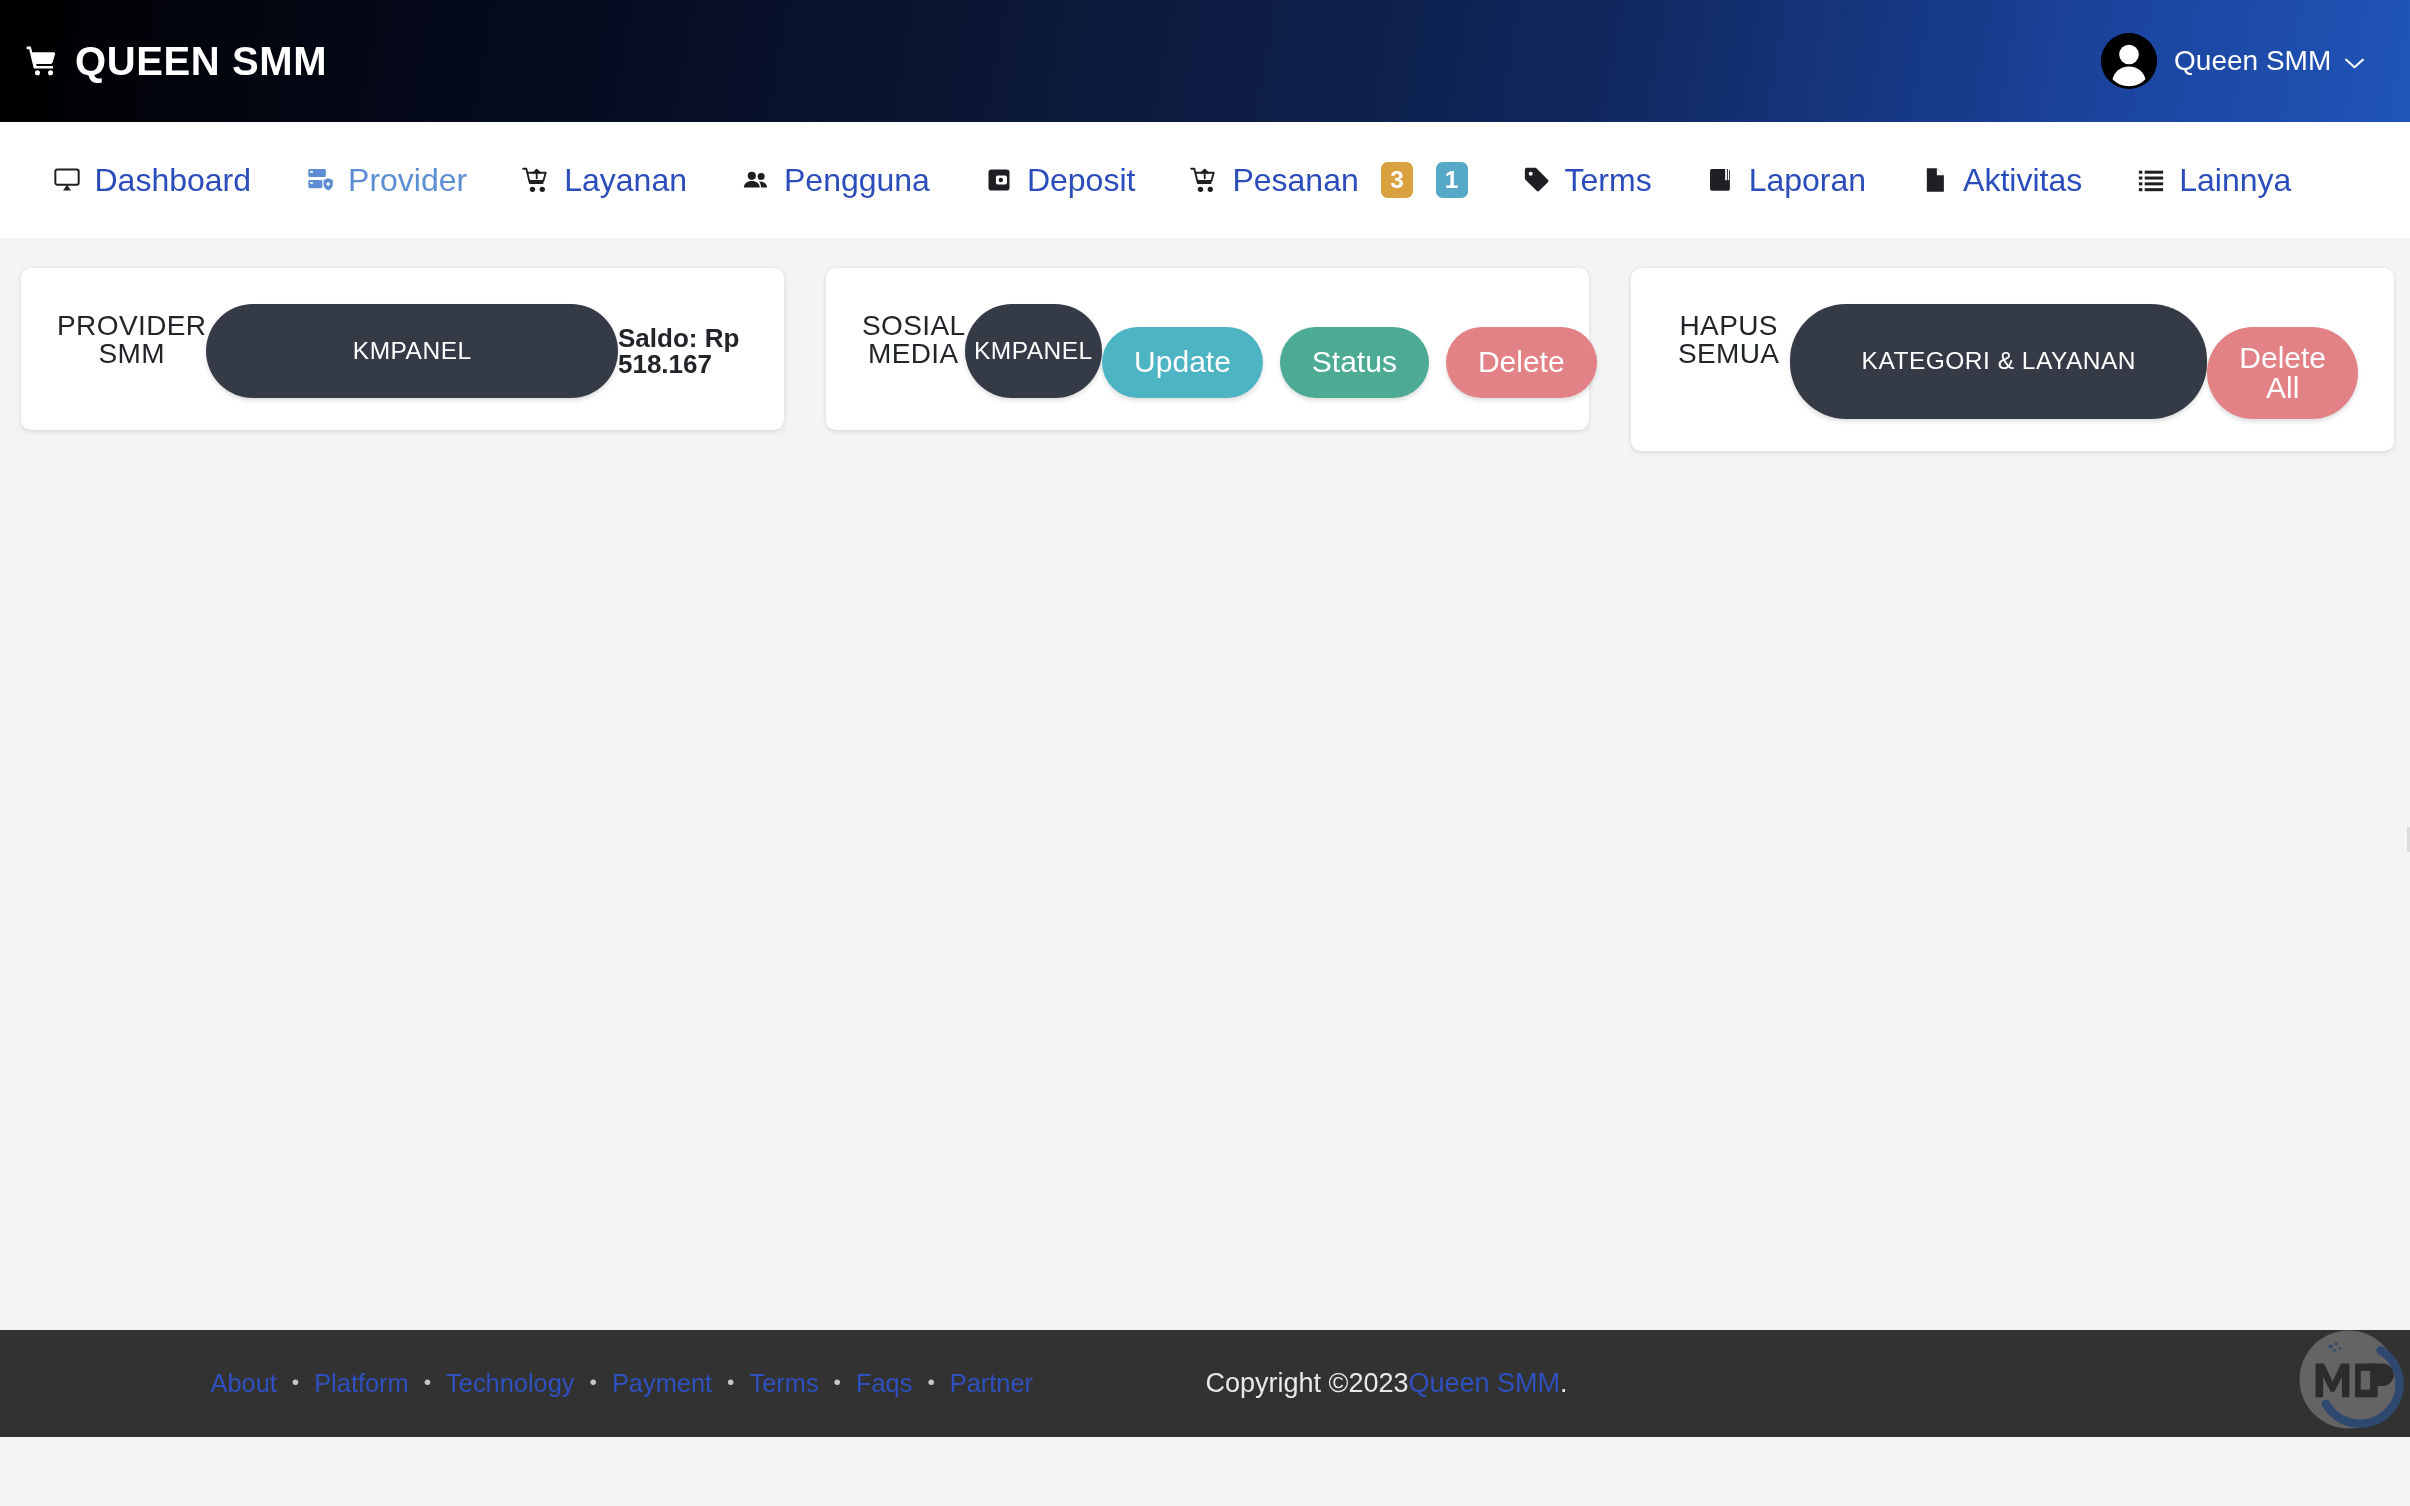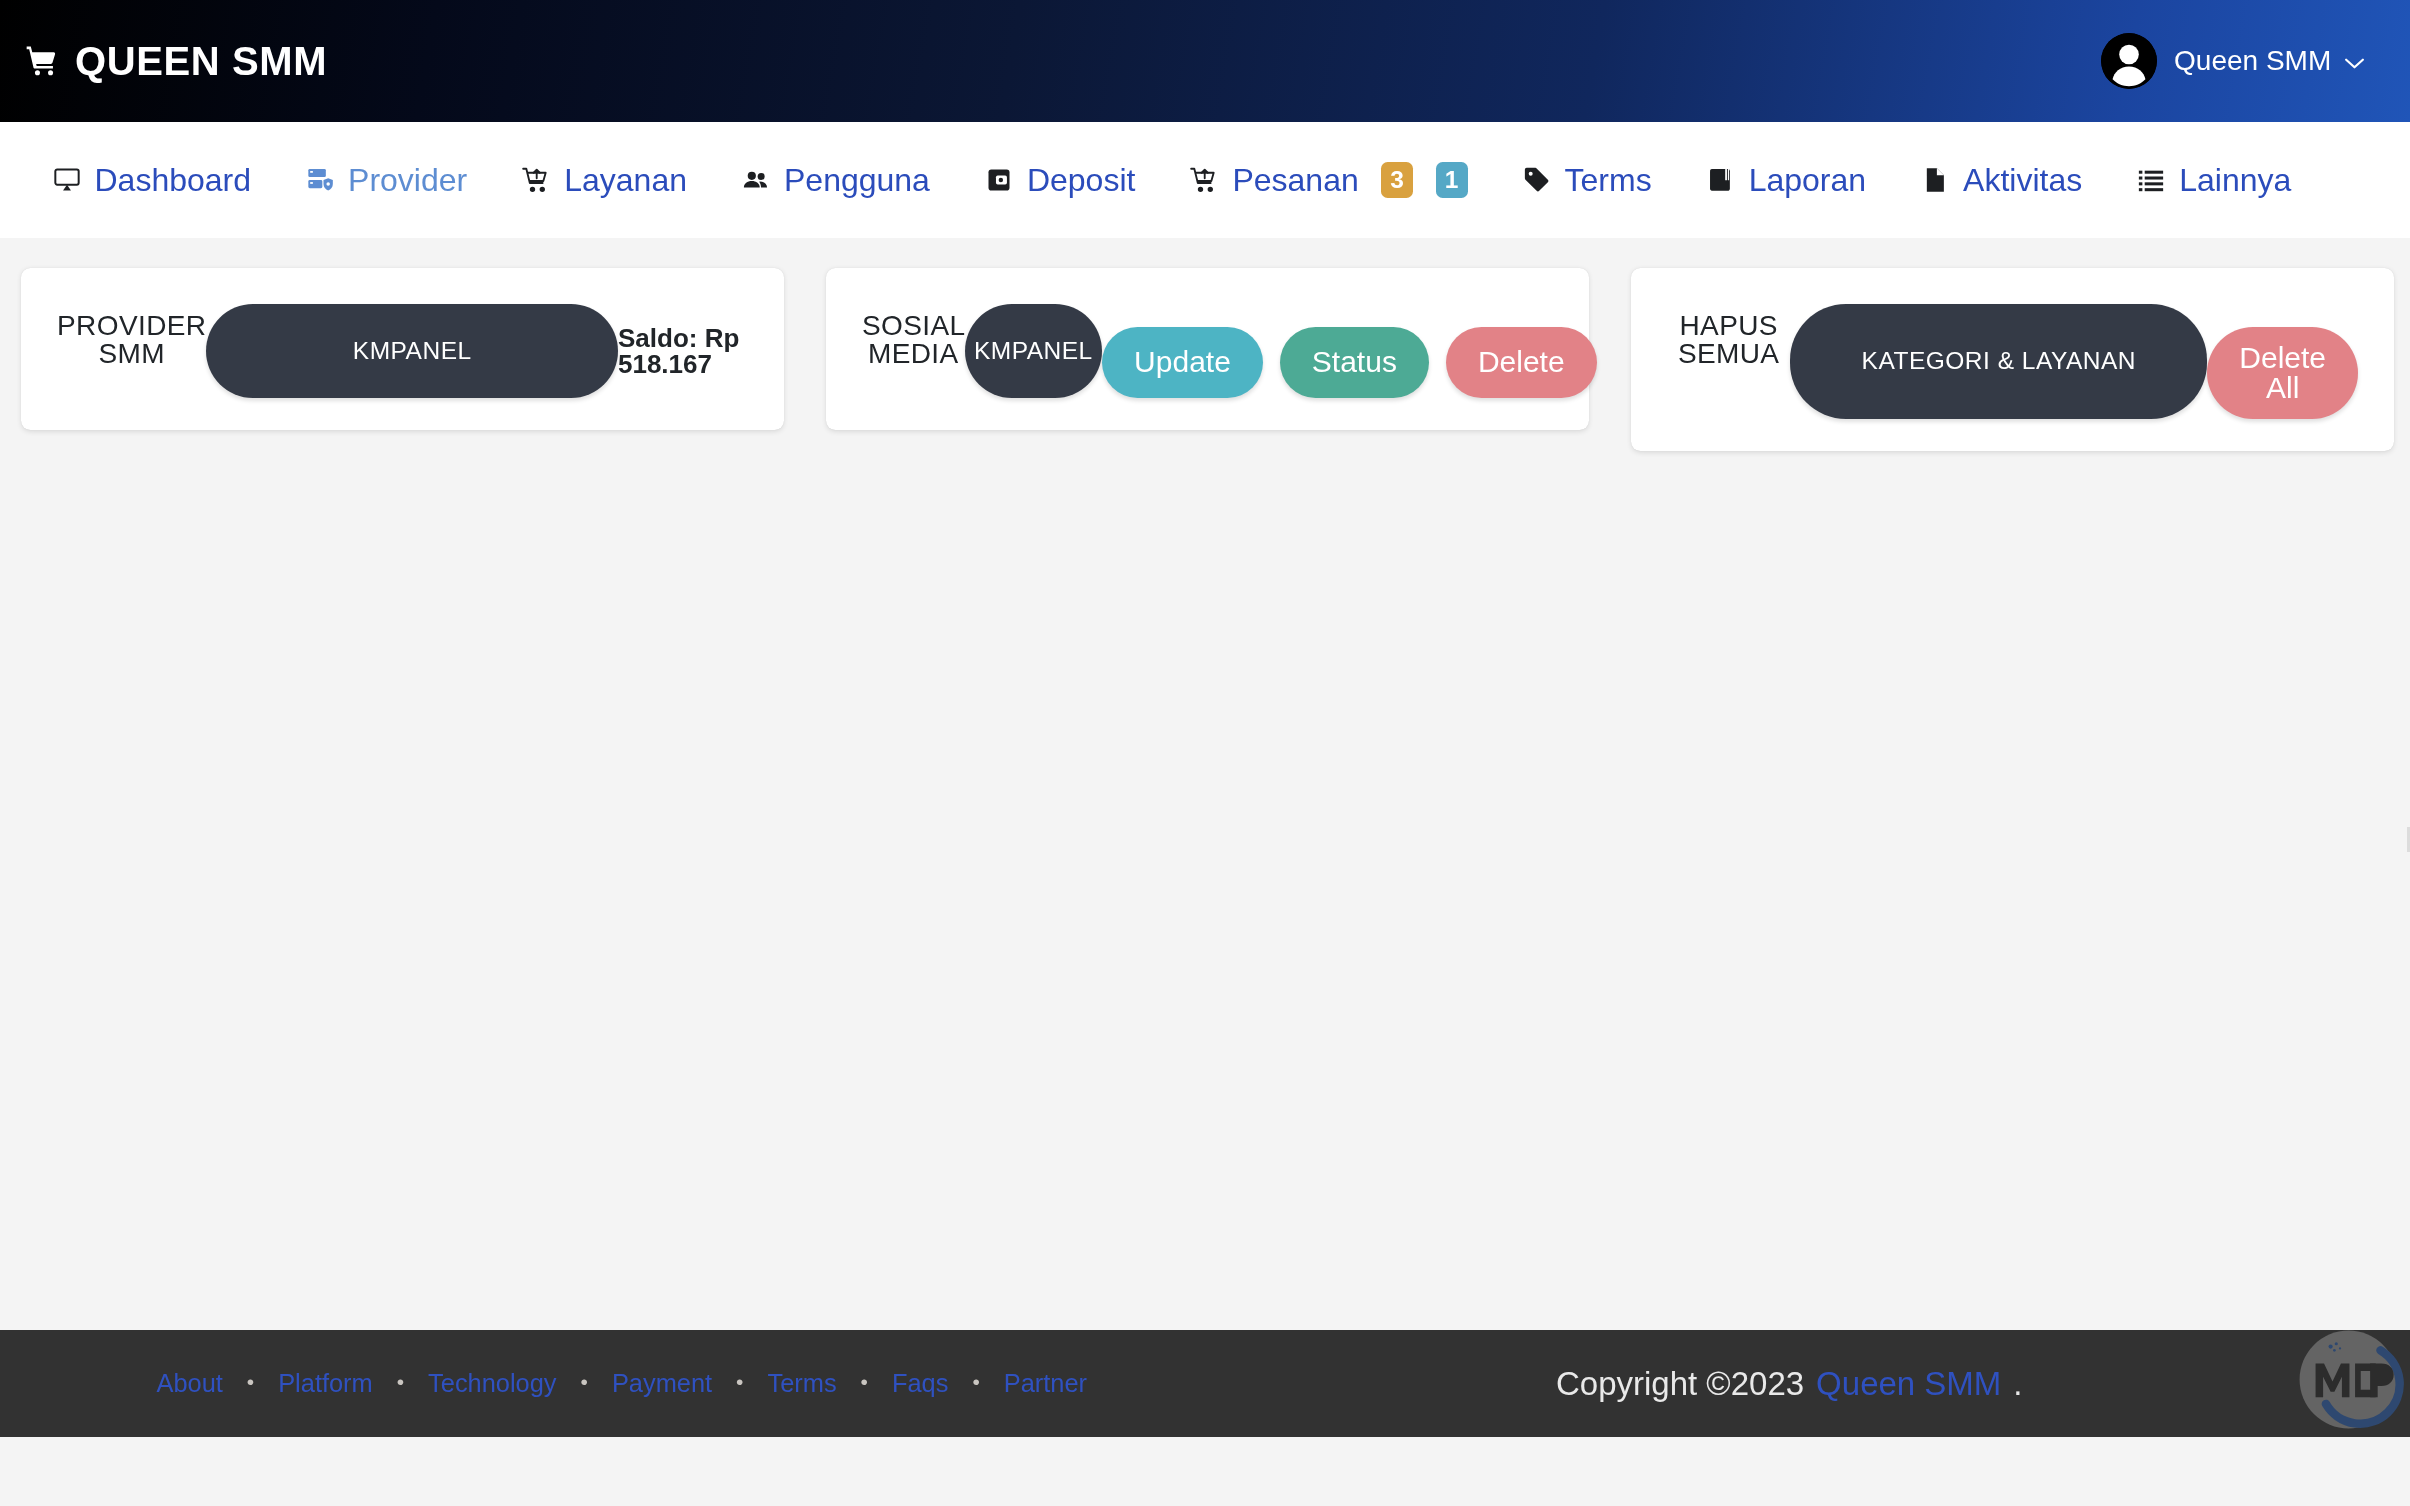--- a/index.html
+++ b/index.html
@@ -239,21 +239,21 @@
     align-items: center;
     position: relative;
     padding: 0 38px;
   }
 
   .footer-links {
     flex: 0 0 50%;
     display: flex;
     align-items: center;
     justify-content: center;
-    gap: 24px;
+    gap: 15px;
     font-size: 25.4px;
   }
 
   .footer-link {
     color: #2f51c0;
     text-decoration: none;
     cursor: pointer;
   }
 
   .footer-sep {
@@ -261,24 +261,23 @@
     font-size: 21px;
     line-height: 1;
     position: relative;
     top: -1.9px;
   }
 
   .footer-copy {
     flex: 1 1 auto;
     display: flex;
     align-items: center;
-    justify-content: center;
-    font-size: 33px;
+    font-size: 27px;
     color: #e9e9e9;
-    gap: 12px;
+    gap: 0;
   }
 
   .footer-copy a {
     color: #2f51c0;
     text-decoration: none;
     cursor: pointer;
   }
 
   .watermark {
     position: absolute;

